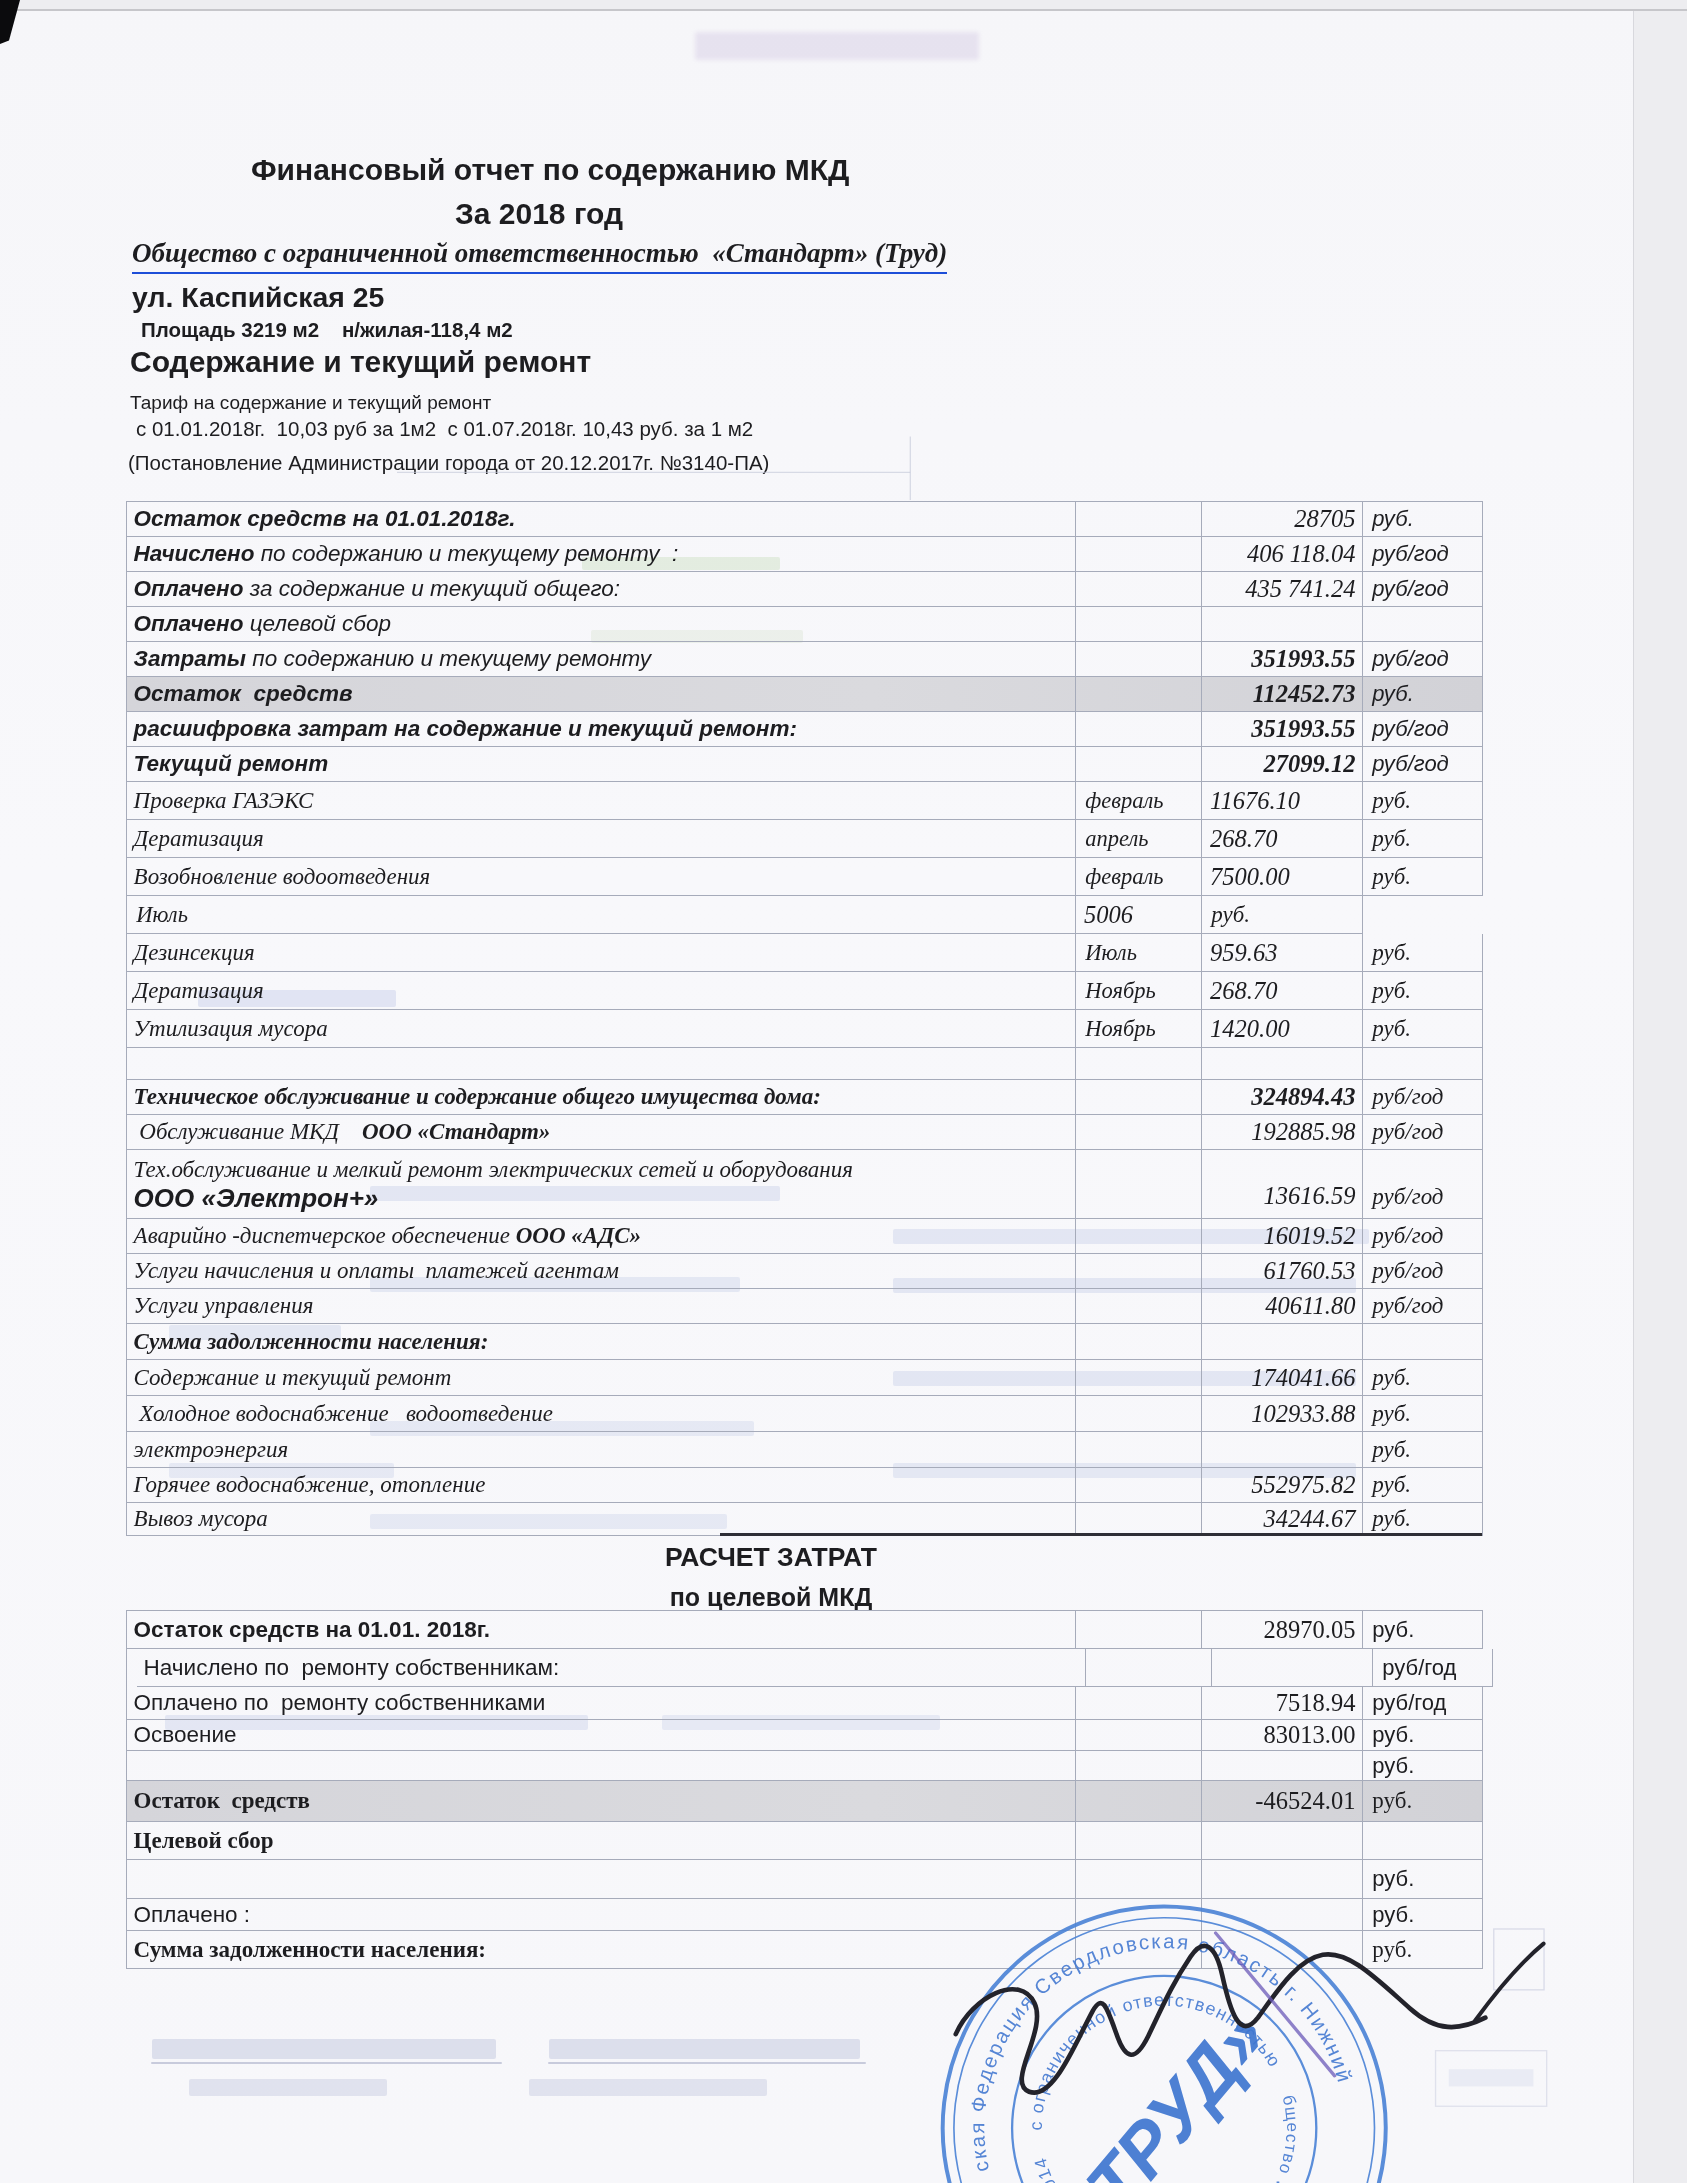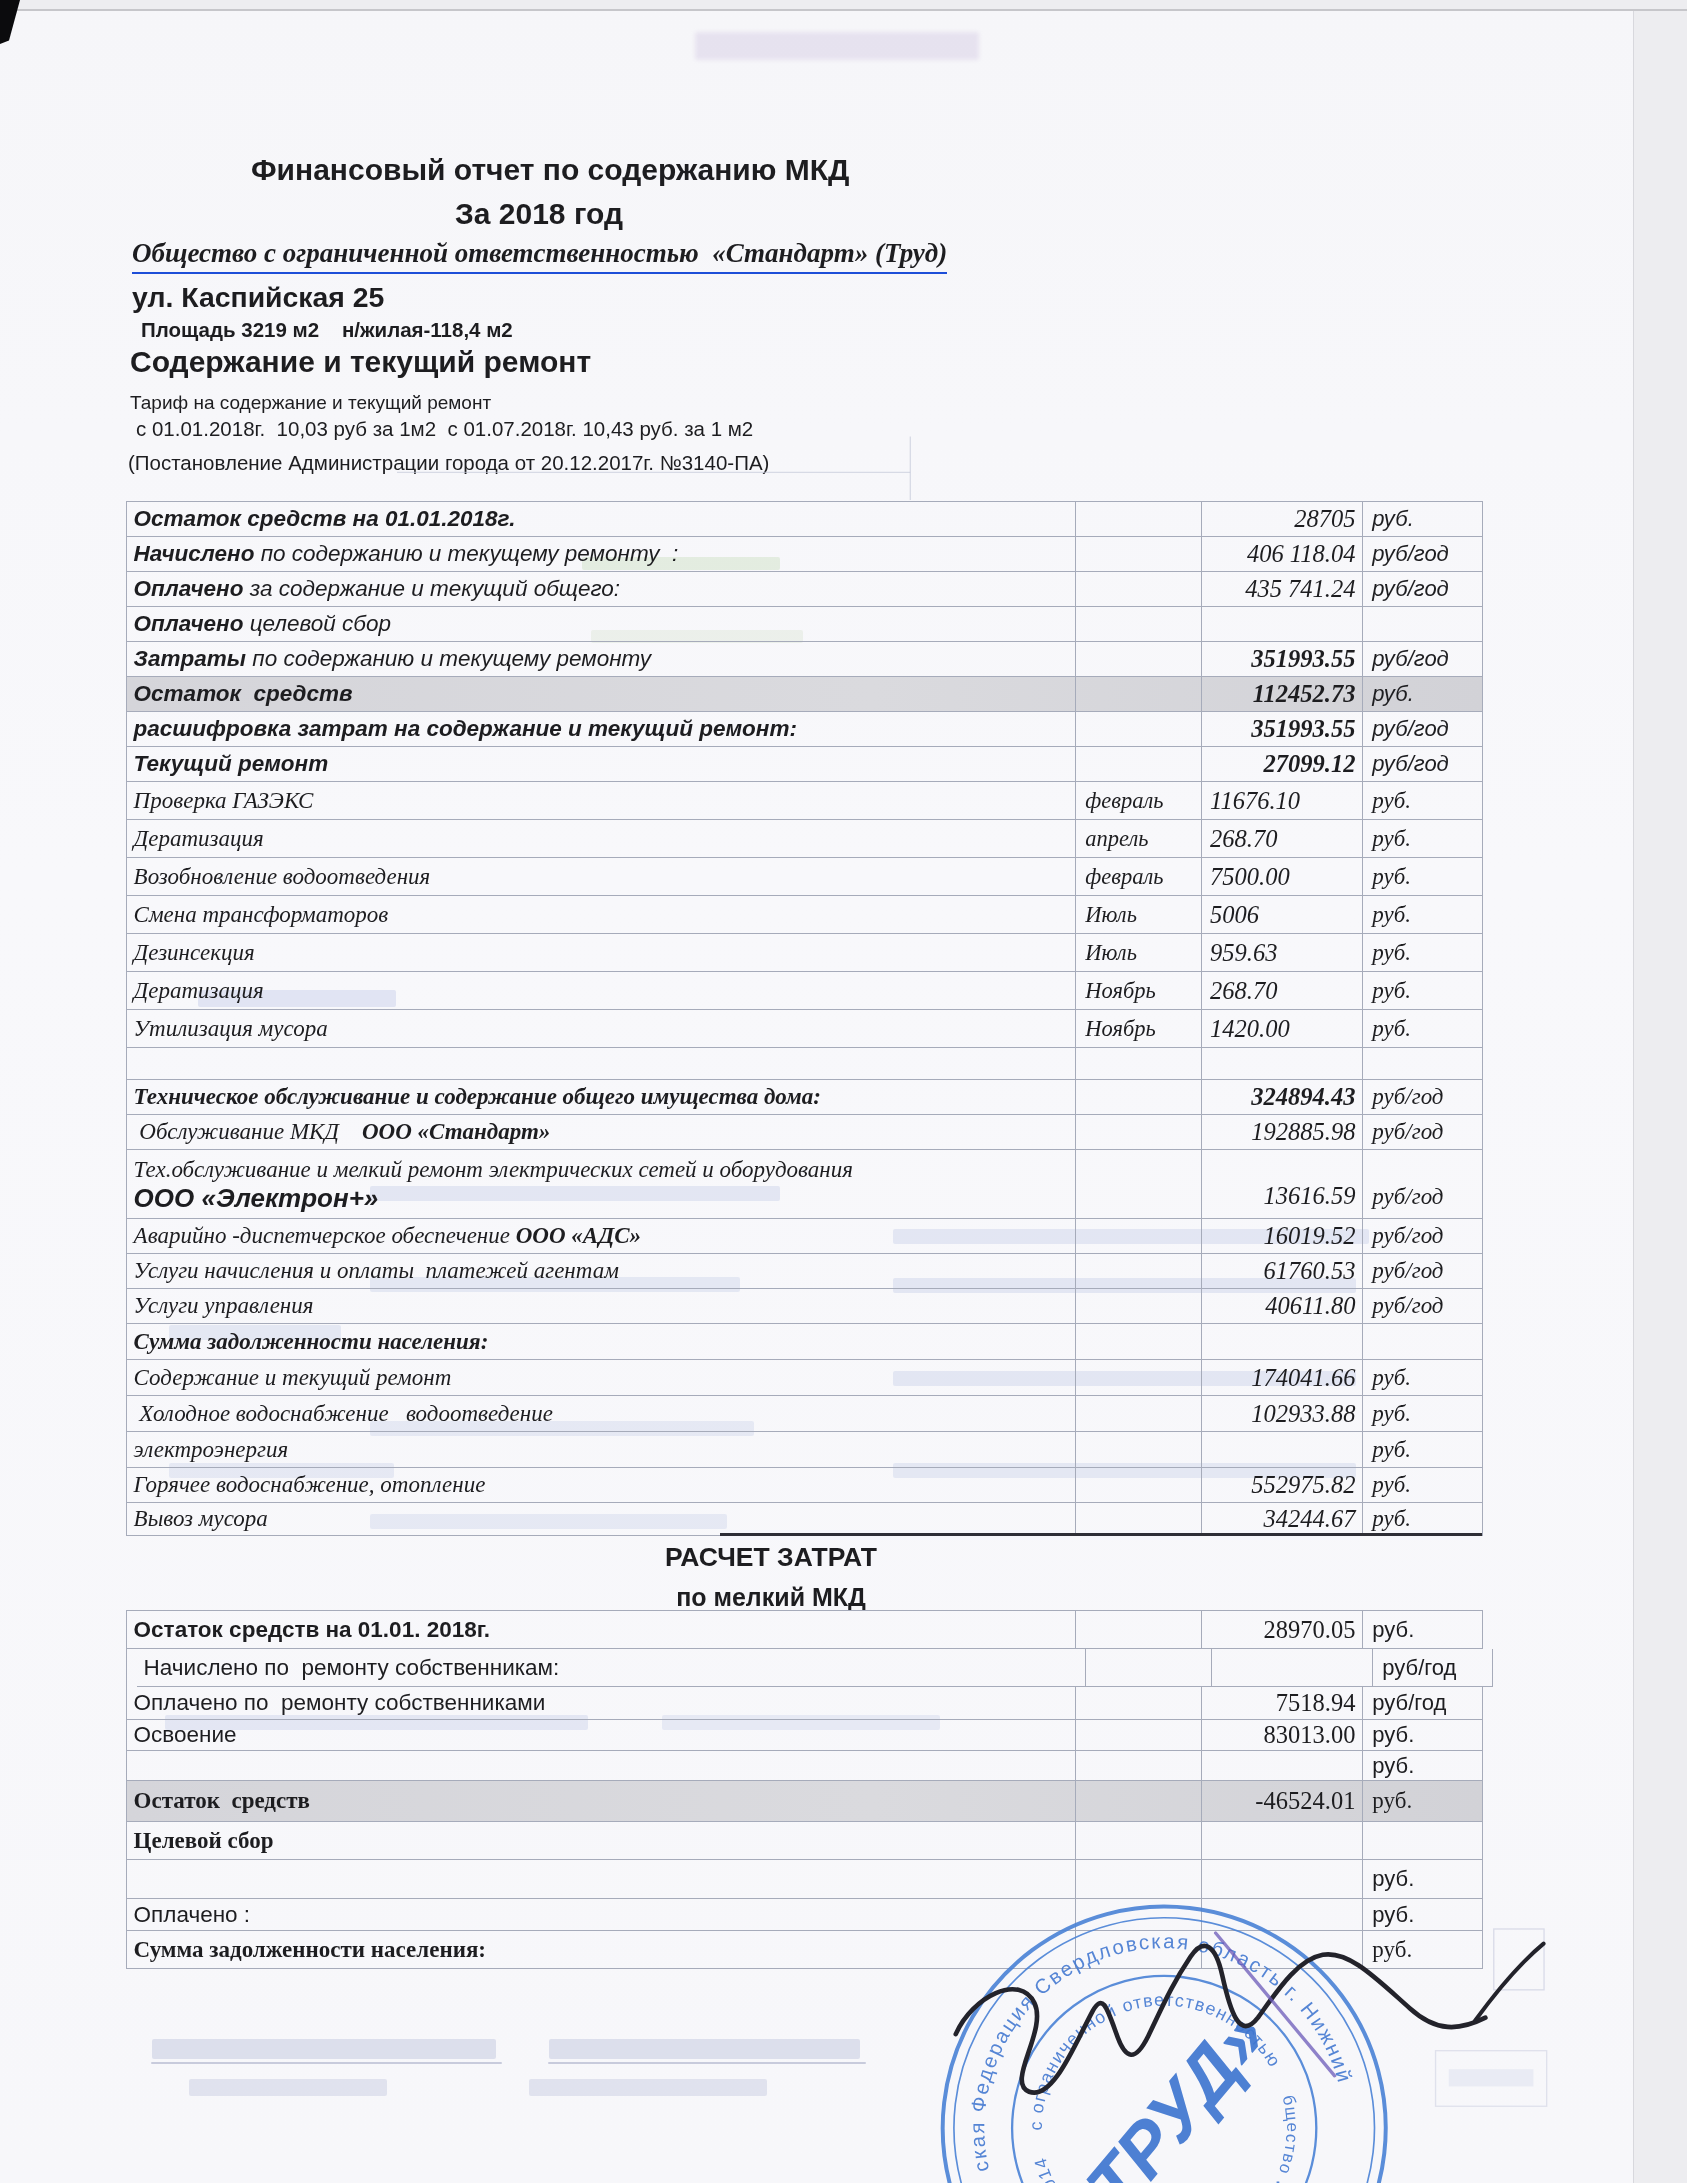--- a/index.html
+++ b/index.html
@@ -140,21 +140,20 @@
       <div class="c c-amount">268.70</div>
       <div class="c c-unit">руб.</div>
     </div>
     <div class="row serif" style="height: 38px;">
       <div class="c c-label"><span>Возобновление водоотведения</span></div>
       <div class="c c-month">февраль</div>
       <div class="c c-amount">7500.00</div>
       <div class="c c-unit">руб.</div>
     </div>
     <div class="row serif" style="height: 38px;">
-      <div class="c c-label"><span>Смена трансформаторов</span></div>
       <div class="c c-month">Июль</div>
       <div class="c c-amount">5006</div>
       <div class="c c-unit">руб.</div>
     </div>
     <div class="row serif" style="height: 38px;">
       <div class="c c-label"><span>Дезинсекция</span></div>
       <div class="c c-month">Июль</div>
       <div class="c c-amount">959.63</div>
       <div class="c c-unit">руб.</div>
     </div>
@@ -245,21 +244,21 @@
     <div class="row serif" style="height: 33px;">
       <div class="c c-label"><span>Вывоз мусора</span></div>
       <div class="c c-month"></div>
       <div class="c c-amount right">34244.67</div>
       <div class="c c-unit">руб.</div>
     </div>
   </div>
 <div class="abs" id="thick-border"></div>
 
 <div class="abs" id="calc-line1">РАСЧЕТ ЗАТРАТ</div>
-<div class="abs" id="calc-line2">по  мелкий   МКД</div>
+<div class="abs" id="calc-line2">по  целевой   МКД</div>
 
 <div class="tbl" id="t2" style="left:126px;top:1610px;width:1356px;">
     <div class="row sans" style="height: 38px;">
       <div class="c c-label"><span class="bseg">Остаток средств на 01.01. 2018г.</span></div>
       <div class="c c-month"></div>
       <div class="c c-amount right">28970.05</div>
       <div class="c c-unit">руб.</div>
     </div>
     <div class="row sans" style="height: 38px; margin-left: 10px;">
       <div class="c c-label"><span>Начислено по  ремонту собственникам:</span></div>

